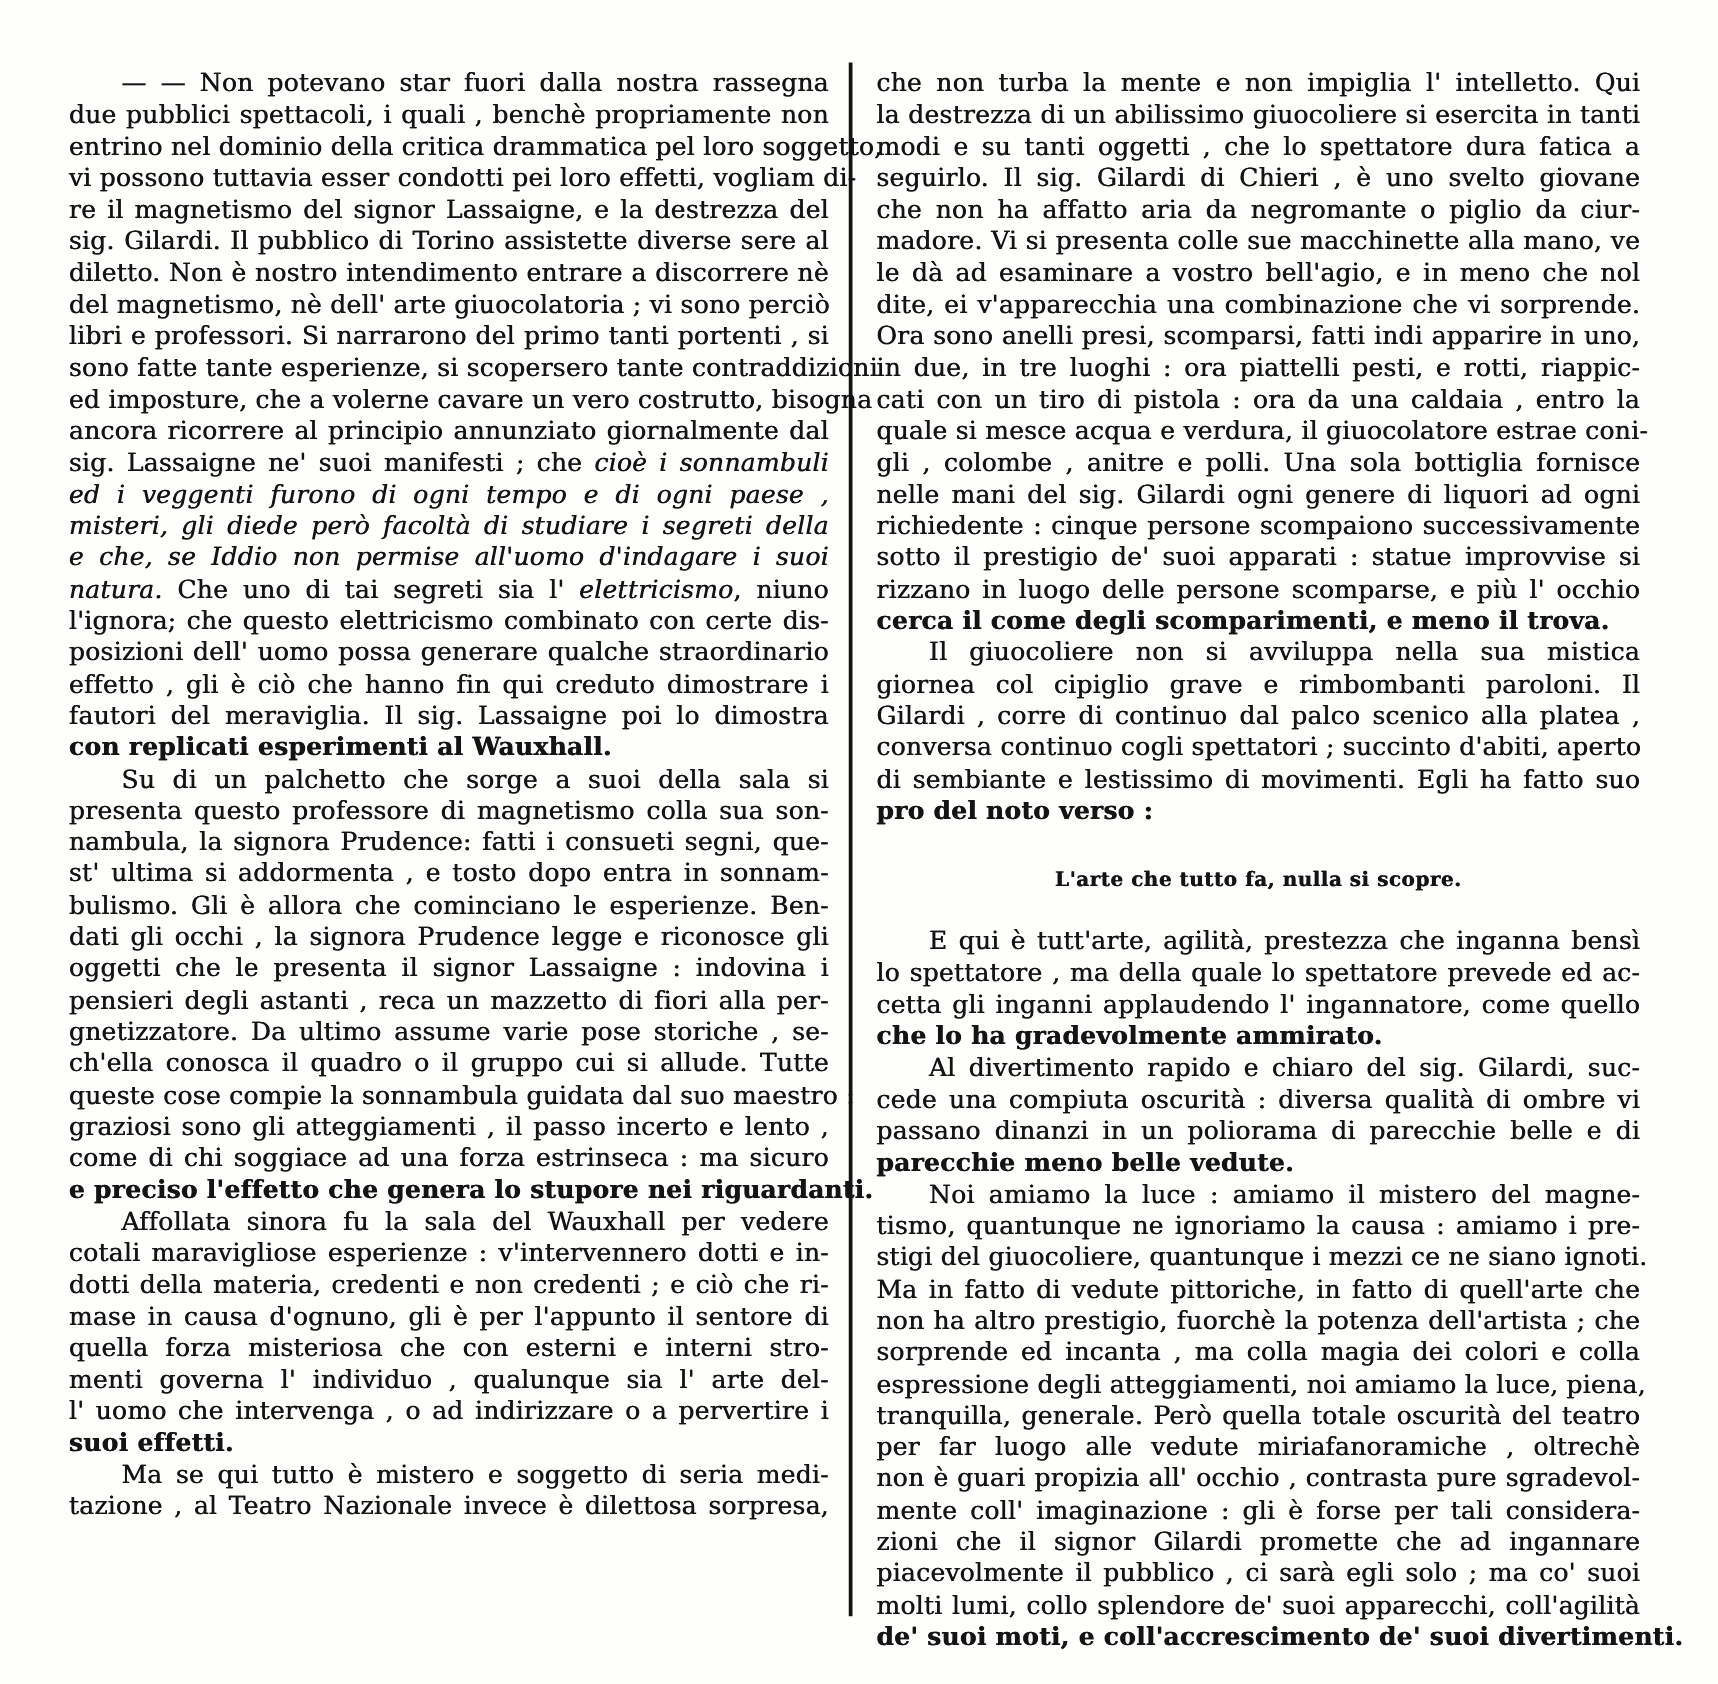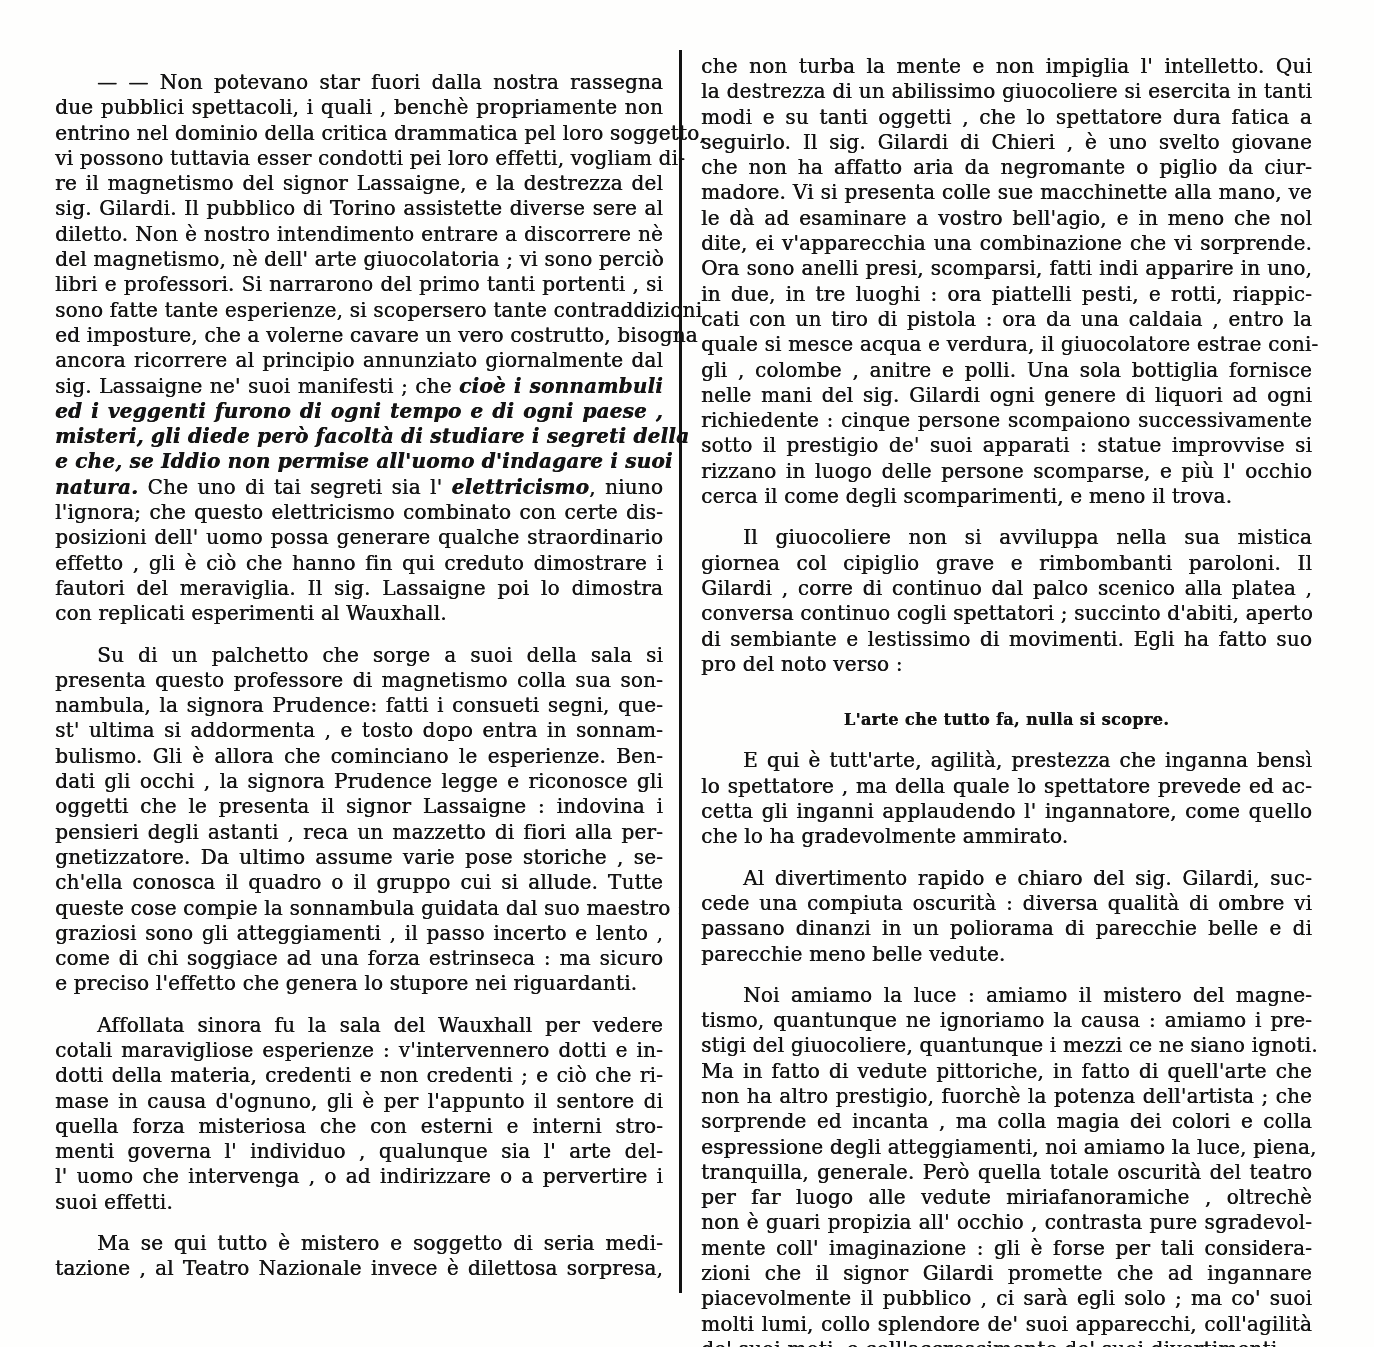--- a/index.html
+++ b/index.html
@@ -25,33 +25,33 @@
     font-size: 20px;
     line-height: 25.3px;
     height: 25.3px;
     text-align: justify;
     text-align-last: justify;
     letter-spacing: 0.2px;
     text-shadow: 0.4px 0 0 currentColor; 
     white-space: nowrap;
     overflow: visible;
   }
-  .line.last { text-align-last: left; }
-  .line.indent { text-indent: 42px; margin-top: 16px; }
+  .line.last { text-align-last: left; font-weight: bold; }
+  .line.indent { text-indent: 42px; }
   .line.verse {
     height: auto;
     margin-top: 30px;
-    margin-bottom: 6px;
+    margin-bottom: 24px;
     font-size: 16px;
     font-weight: bold;
     text-align: center;
     text-align-last: center;
     letter-spacing: 0.4px;
   }
-  .line i { font-style: italic; font-weight: bold; }
+  .line i { font-style: italic; }
 </style>
 </head>
 <body style="background: rgb(254, 254, 253); color: rgb(20, 20, 20);">
 
 <div class="page">
   <div class="column left">
       <div class="line indent">— —  Non potevano star fuori dalla nostra rassegna</div>
       <div class="line">due pubblici spettacoli, i quali , benchè propriamente non</div>
       <div class="line">entrino nel dominio della critica drammatica pel loro soggetto,</div>
       <div class="line">vi possono tuttavia esser condotti pei loro effetti, vogliam di-</div>

